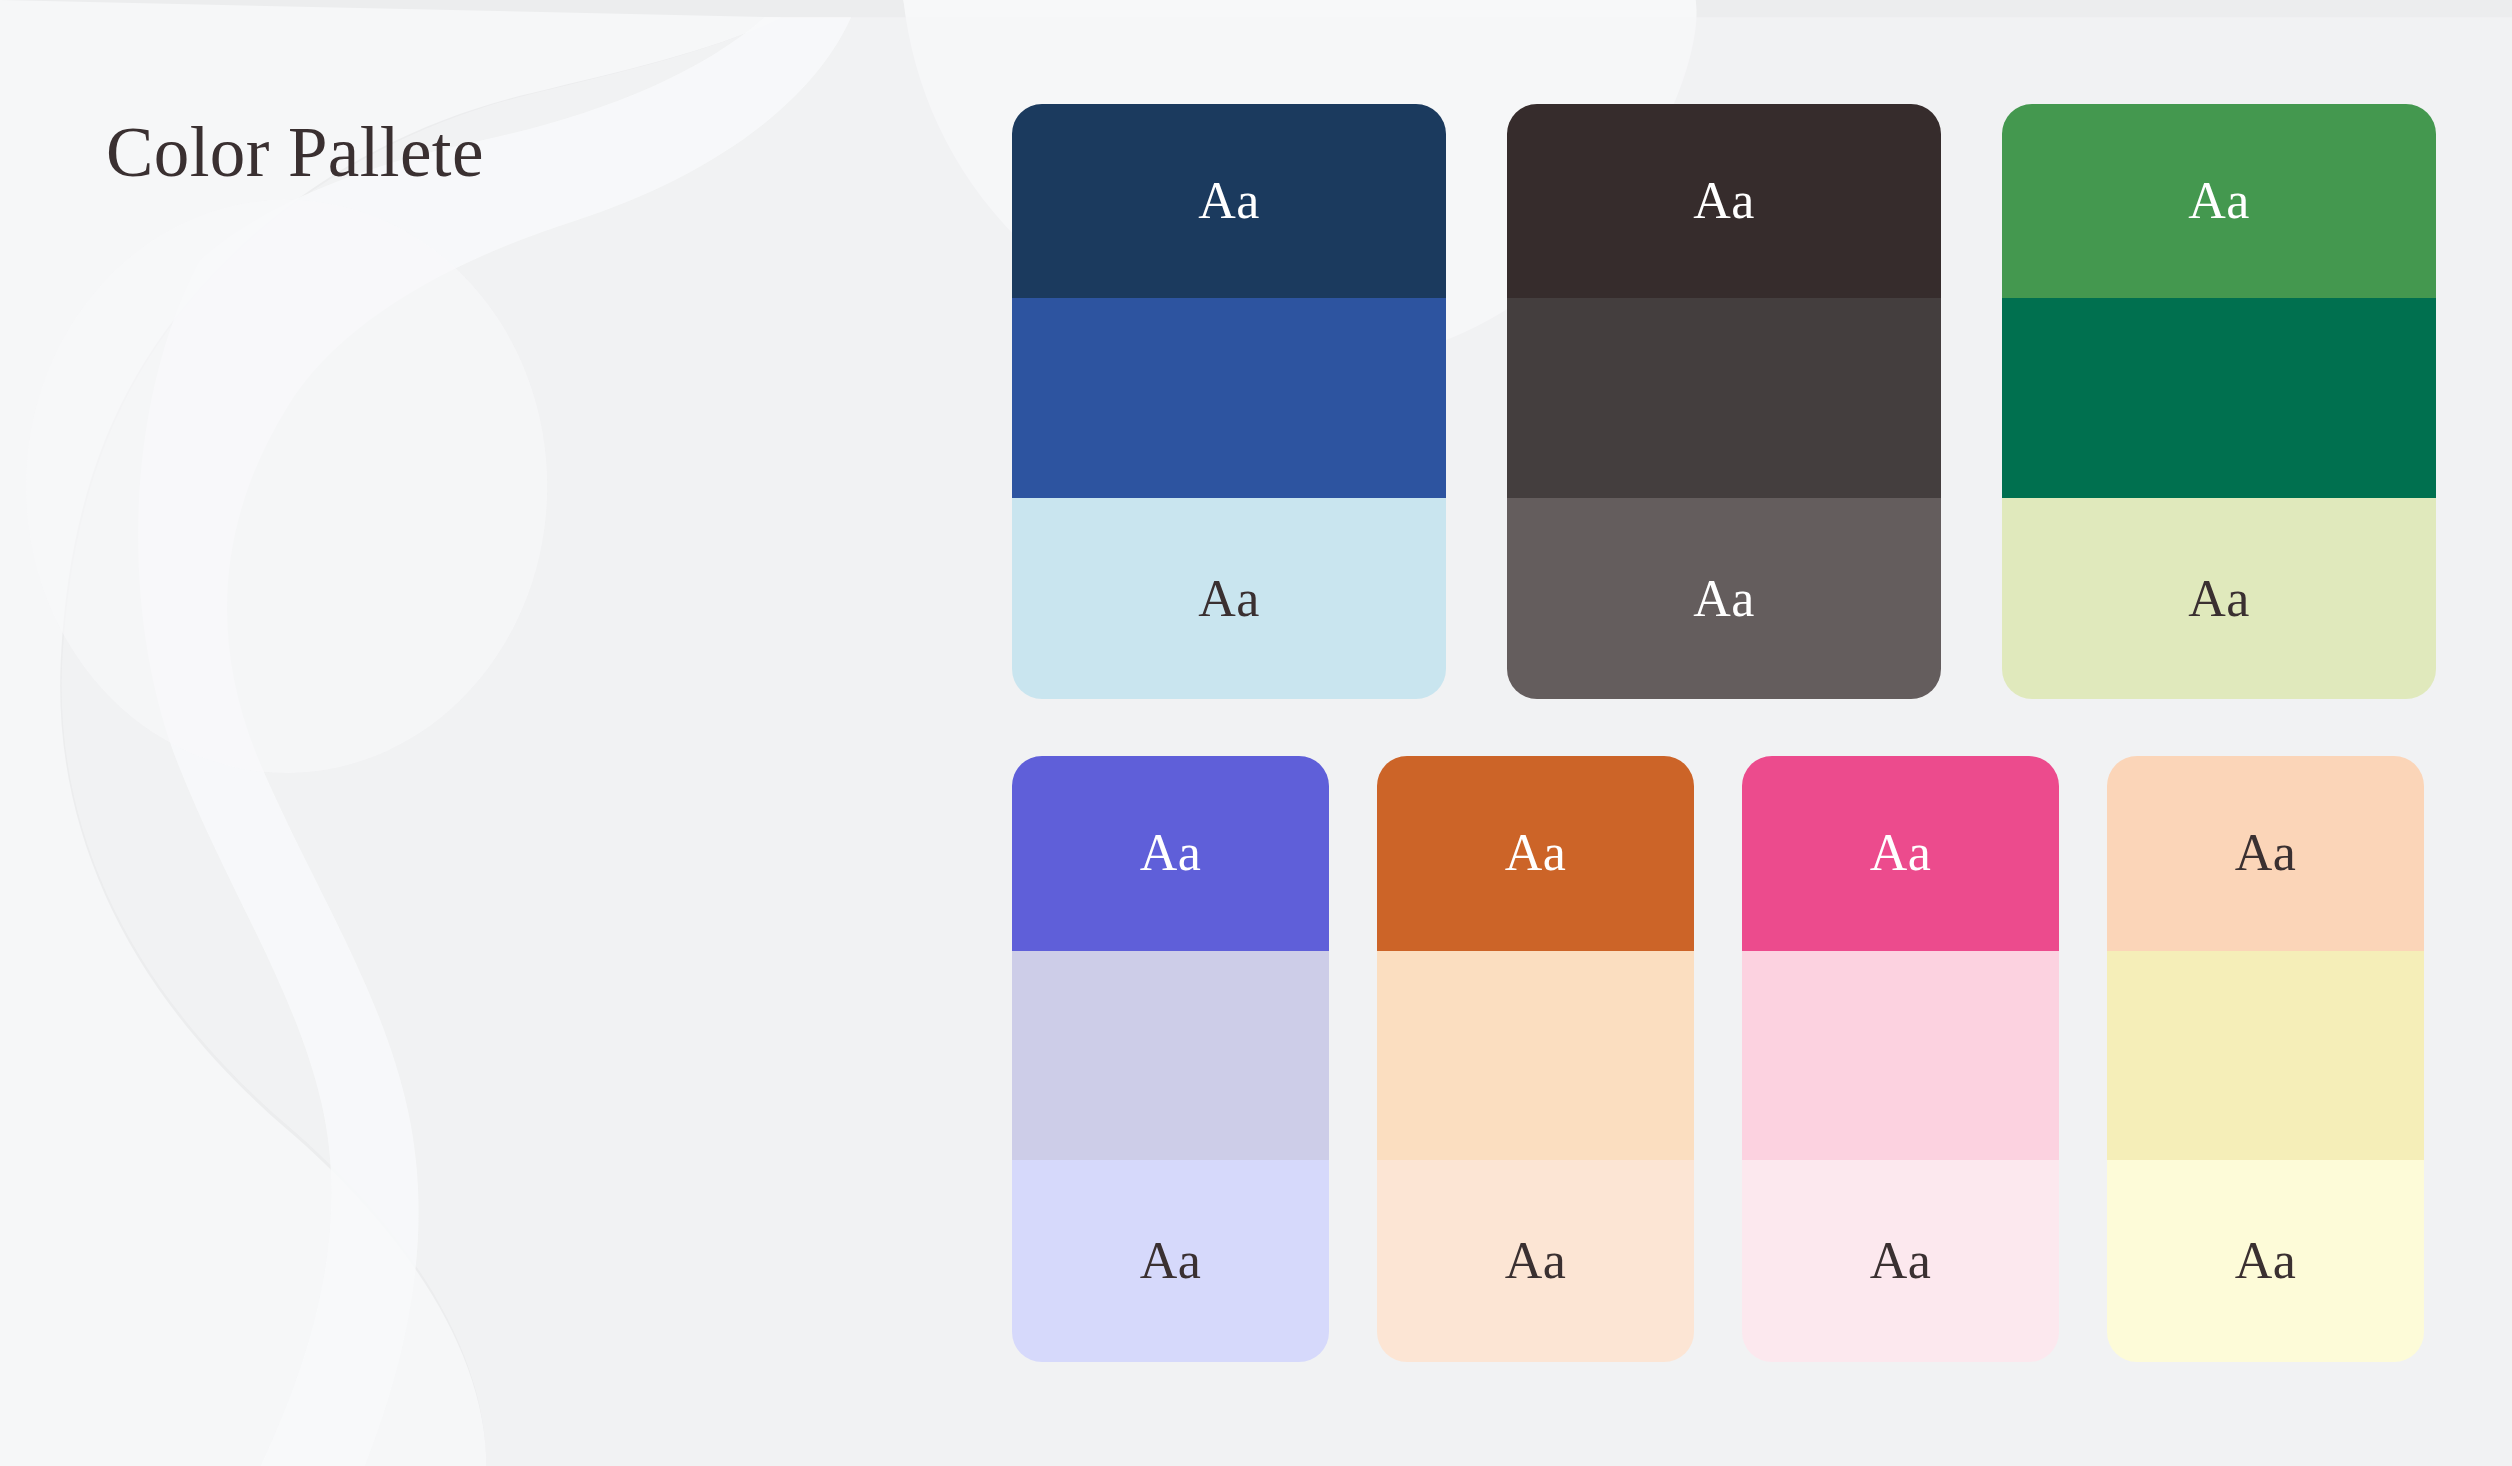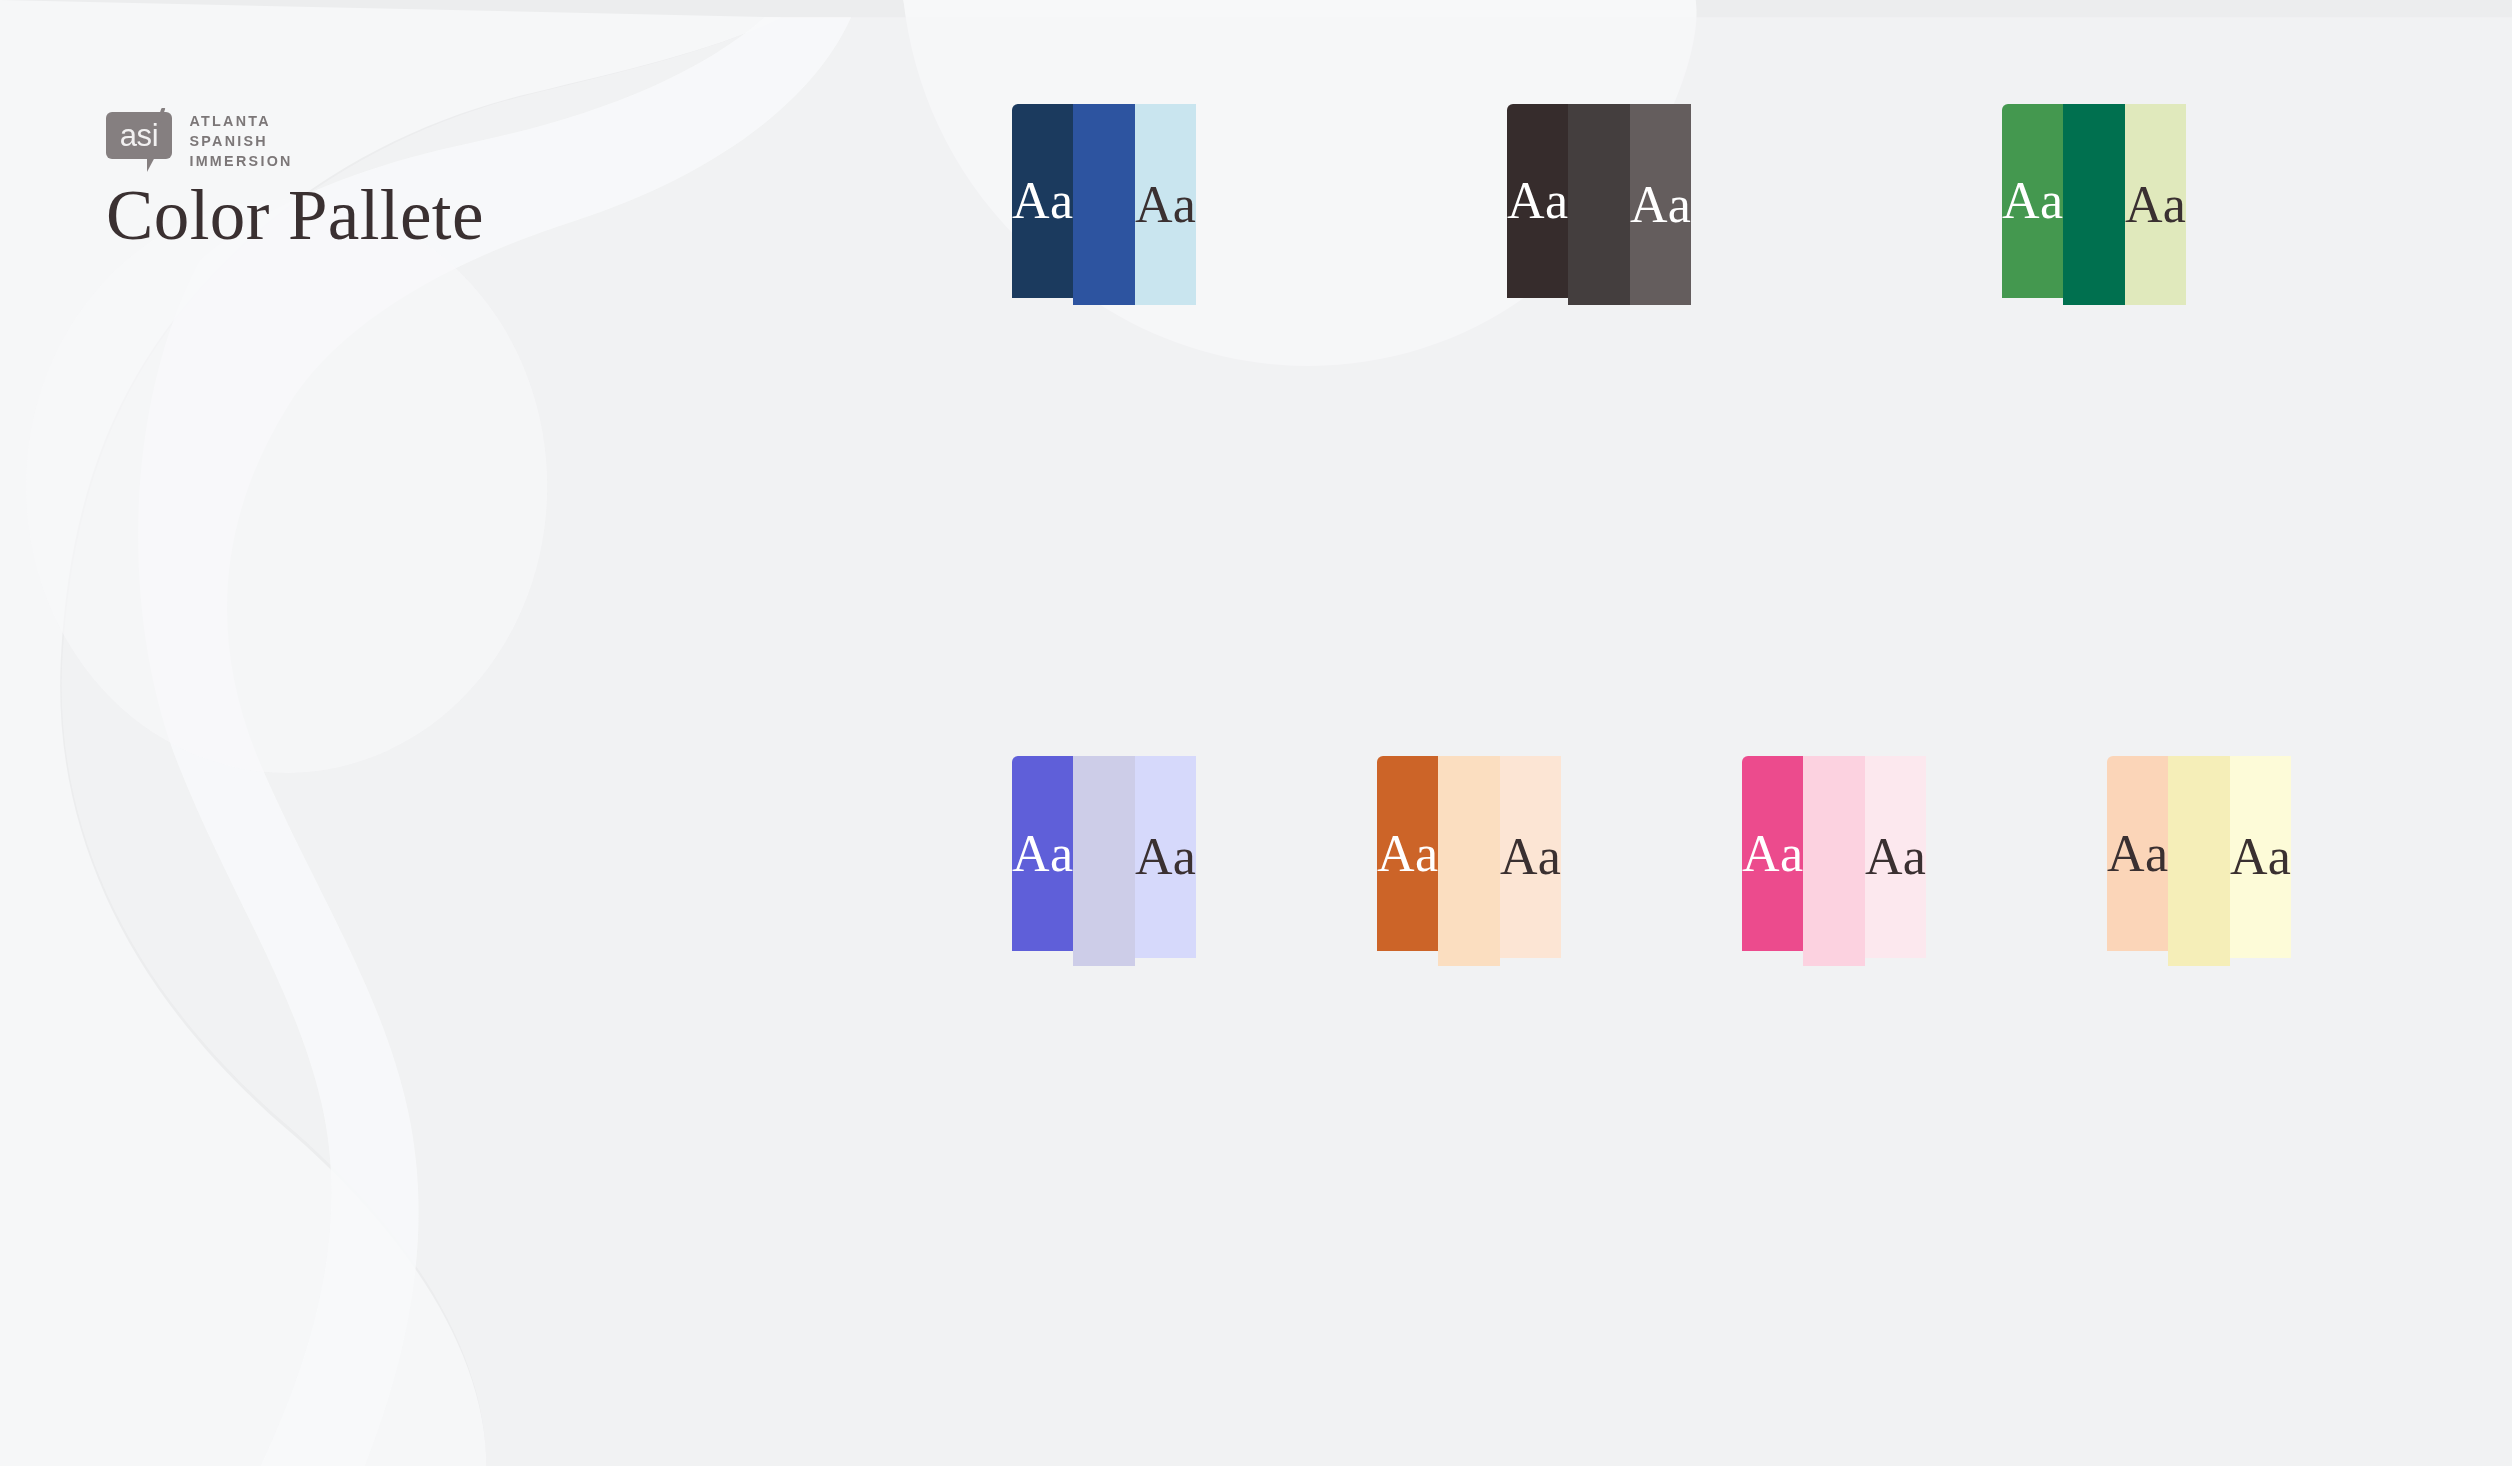--- a/index.html
+++ b/index.html
@@ -113,23 +113,24 @@
     font-size: 71px;
     font-weight: 400;
     color: #3a3031;
     letter-spacing: 0.4px;
     line-height: 1.05;
   }
 
   
   .card {
     position: absolute;
-    border-radius: 6px;
+    border-radius: 30px;
     overflow: hidden;
     display: flex;
+    flex-direction: column;
   }
   .band {
     display: flex;
     align-items: center;
     justify-content: center;
   }
   .band-label {
     font-family: "Liberation Serif", serif;
     font-size: 52px;
     line-height: 1;
@@ -160,33 +161,20 @@
              L980,20 C930,130 800,210 660,255 C520,300 390,370 330,470
              C250,600 240,740 300,880 C360,1020 440,1140 470,1280
              C500,1420 470,1560 420,1688 L300,1688
              C370,1540 400,1400 370,1270 C340,1140 260,1020 205,880
              C140,715 140,470 230,300 Z" fill="#f8f9fa" opacity="0.85"></path>
     <ellipse cx="330" cy="560" rx="300" ry="330" fill="#f8f9fa" opacity="0.6"></ellipse>
   </svg>
 
   <div id="header">
 
-    <div class="logo-row">
-      <div class="logo-mark">
-        <span class="bubble"></span>
-        <span class="tail"></span>
-        <span class="accent"></span>
-        <span class="asi-text">asi</span>
-      </div>
-      <div class="logo-words">
-        <div>ATLANTA</div>
-        <div>SPANISH</div>
-        <div>IMMERSION</div>
-      </div>
-    </div>
 
     <h1 id="page-title">Color Pallete</h1>
   </div>
 
   <div id="palette-root">
       <div class="card" style="left: 1012px; top: 104px; width: 434px; height: 595px;">
         <div class="band" style="background: rgb(27, 58, 94); height: 194px;">
           <span class="band-label" style="color: rgb(255, 255, 255);">Aa</span>
         </div>
         <div class="band" style="background: rgb(45, 84, 160); height: 201px;">

